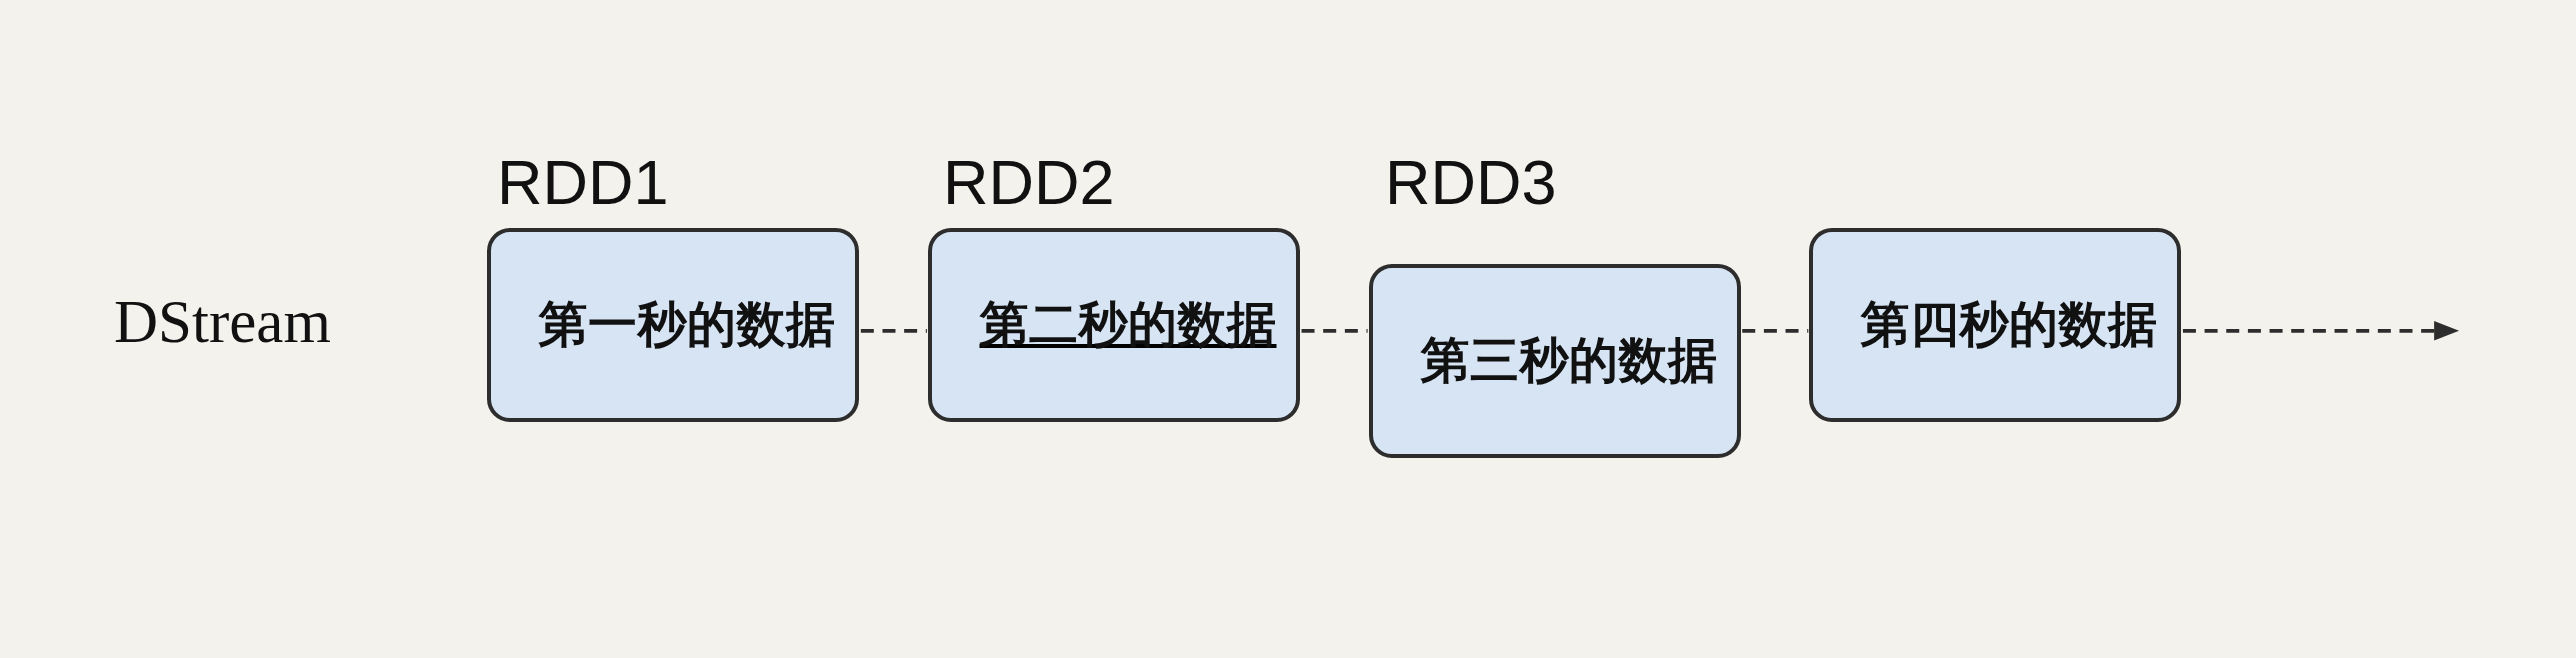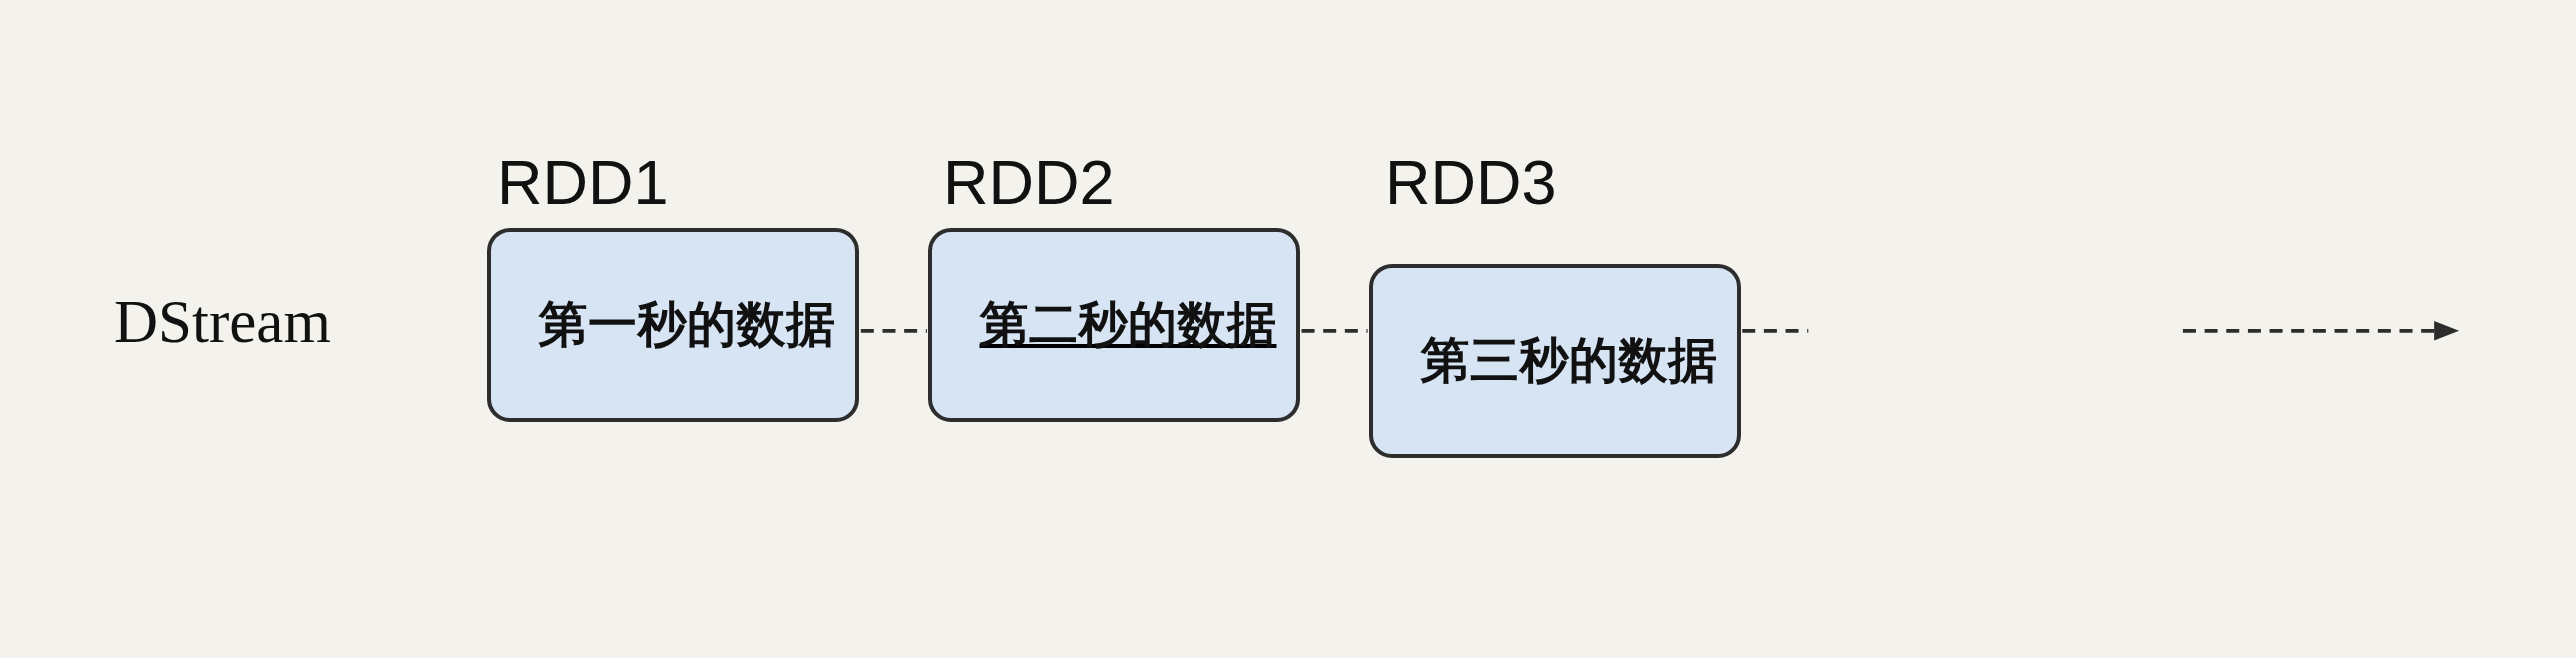--- a/index.html
+++ b/index.html
@@ -105,20 +105,23 @@
 
   <div class="rdd-box b1">
     <span class="box-text">第一秒的数据</span>
   </div>
   <div class="rdd-box b2">
     <span class="box-text">第二秒的数据</span>
   </div>
   <div class="rdd-box b3">
     <span class="box-text">第三秒的数据</span>
   </div>
+  <div class="rdd-box b4">
+    <span class="box-text">第四秒的数据</span>
+  </div>
 
   <svg class="connector-layer" viewBox="0 0 4758 1217" xmlns="http://www.w3.org/2000/svg">
     <line class="dash-line" x1="1590" y1="611" x2="1712" y2="611"></line>
     <line class="dash-line" x1="2404" y1="611" x2="2526" y2="611"></line>
     <line class="dash-line" x1="3218" y1="611" x2="3340" y2="611"></line>
     <line class="dash-line" x1="4032" y1="611" x2="4498" y2="611"></line>
     <polygon class="arrow-head" points="4496,593 4542,611 4496,629"></polygon>
   </svg>
 
 </div>

